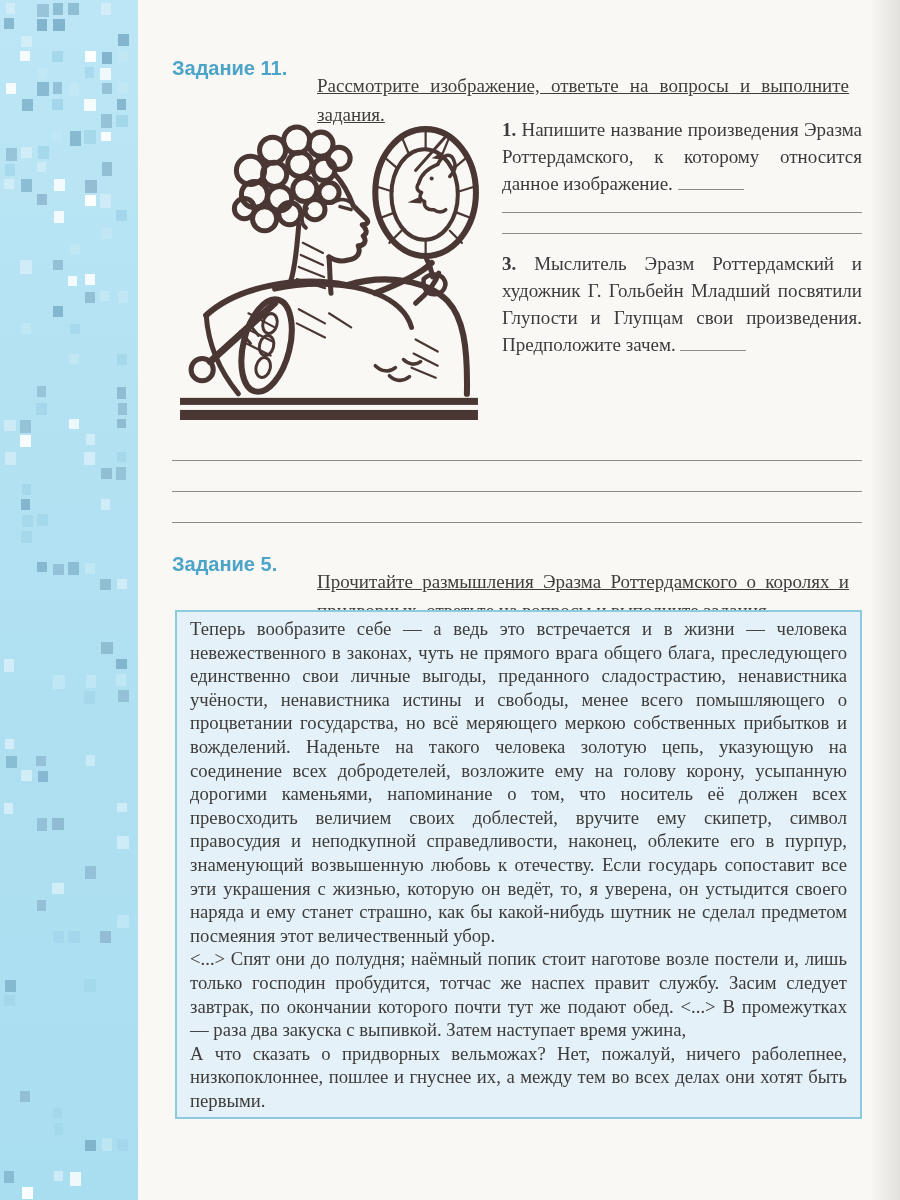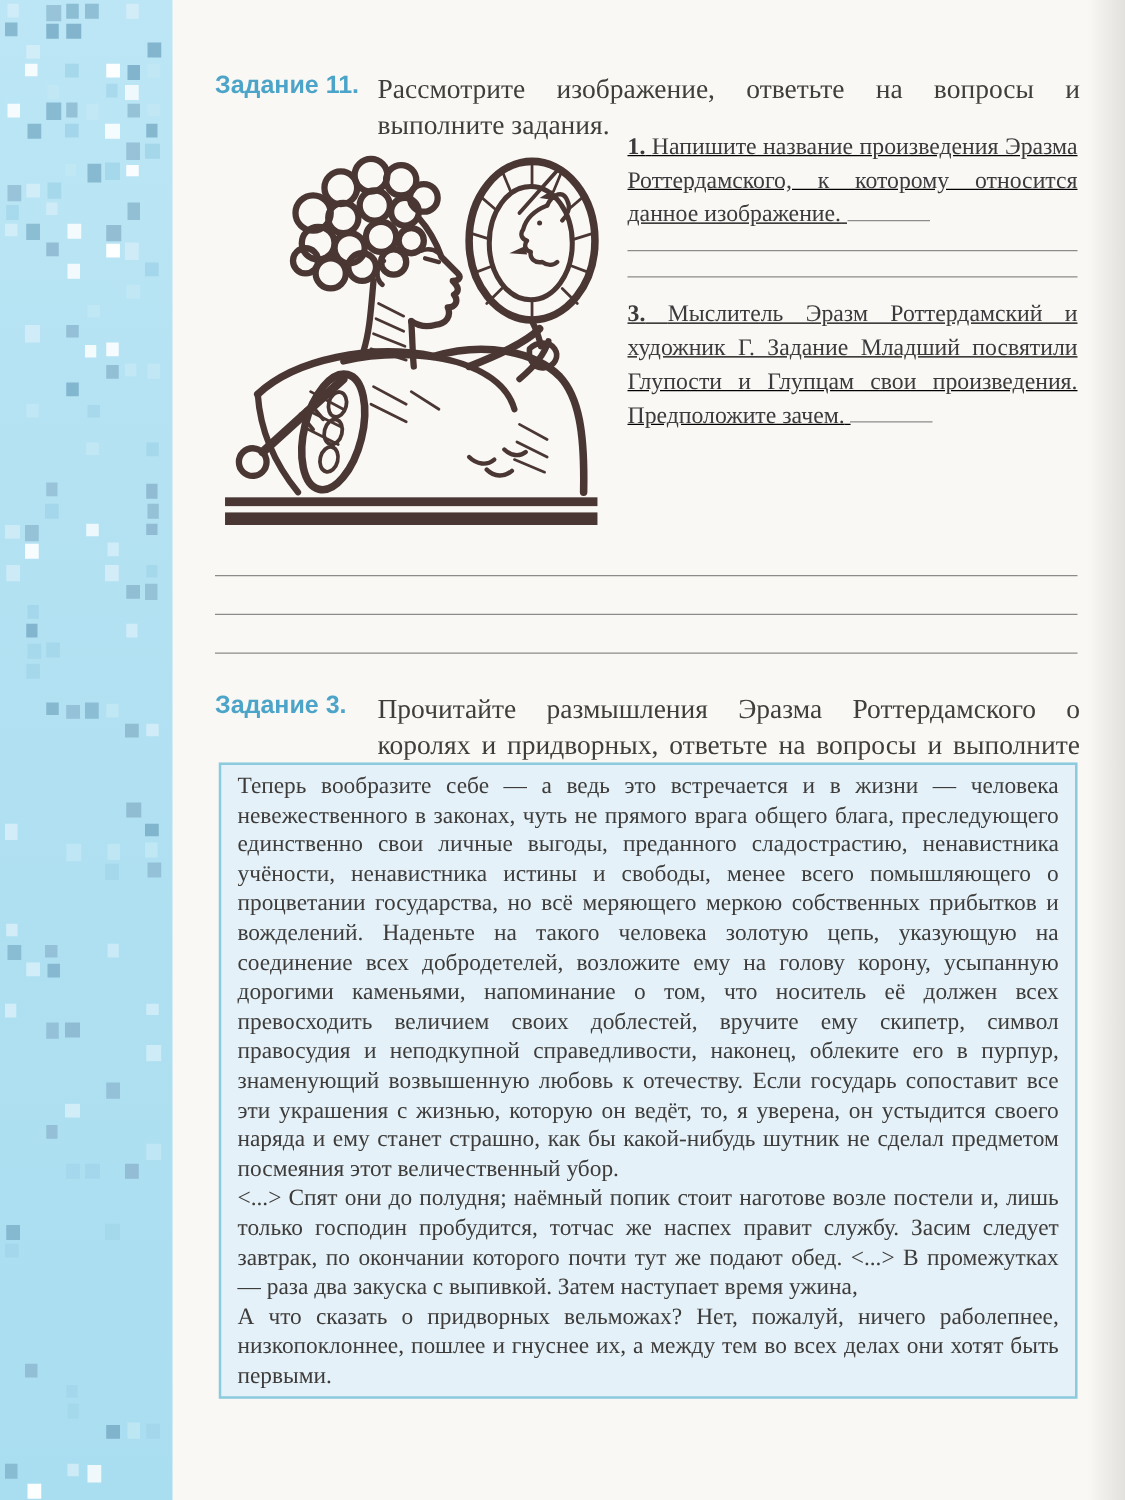--- a/index.html
+++ b/index.html
@@ -19,30 +19,30 @@
     display:flex;align-items:center;justify-content:center;}
 
   
   .edge-shadow{position:absolute;right:0;top:0;width:30px;height:1200px;
     background:linear-gradient(90deg,rgba(120,120,120,0) 0%,rgba(120,120,120,0.18) 100%);pointer-events:none;}
 
   
   .task-head{position:absolute;left:172px;width:692px;display:flex;}
   .task-label{font-family:"Liberation Sans",sans-serif;font-weight:bold;font-size:20px;
     color:#4da4c9;white-space:nowrap;width:130px;flex:0 0 130px;padding-top:1px;}
-  .task-instr{margin:0;flex:1;font-size:22px;line-height:29px;color:#403e3c;text-align:justify;}
+  .task-instr{margin:15px;flex:1;font-size:19px;line-height:29px;color:#403e3c;text-align:justify;text-decoration:underline;}
   #task11-head{top:56px;}
   #task12-head{top:552px;}
 
   
   .illustration{position:absolute;left:178px;top:112px;width:302px;height:308px;margin:0;}
   .illustration svg{width:100%;height:100%;}
 
   
-  .questions{position:absolute;left:502px;top:104px;width:360px;text-decoration:underline;}
+  .questions{position:absolute;left:502px;top:116px;width:360px;}
   .question{margin:0;font-size:19px;line-height:27px;color:#3b3b3d;text-align:justify;}
   .qnum{font-weight:bold;}
   .short-line{display:inline-block;width:66px;border-bottom:1.6px solid #8b8b8b;height:12px;}
   .q-line{height:0;border-bottom:1.6px solid #8b8b8b;}
   #q-line-1{margin-top:15px;}
   #question-2{margin-top:29px;}
   #q-line-2{margin-top:20px;}
   #question-3{margin-top:16px;}
 
   
@@ -315,32 +315,32 @@
 
   <div class="questions">
     <p class="question" id="question-1"><span class="qnum">1.</span>
       <span>Напишите название произведения Эразма Роттердамского, к которому относится данное изображение.</span>
       <span class="short-line"></span></p>
     <div class="q-line" id="q-line-1"></div>
 
     <div class="q-line" id="q-line-2"></div>
 
     <p class="question" id="question-3"><span class="qnum">3.</span>
-      <span>Мыслитель Эразм Роттердамский и художник Г. Задание Младший посвятили Глупости и Глупцам свои произведения. Предположите зачем.</span>
+      <span>Мыслитель Эразм Роттердамский и художник Г. Гольбейн Младший посвятили Глупости и Глупцам свои произведения. Предположите зачем.</span>
       <span class="short-line"></span></p>
   </div>
 
   <div class="answer-lines">
     <div class="answer-line"></div>
     <div class="answer-line"></div>
     <div class="answer-line"></div>
   </div>
 
   <div class="task-head" id="task12-head">
-    <span class="task-label">Задание 3.</span>
+    <span class="task-label">Задание 5.</span>
     <p class="task-instr">Прочитайте размышления Эразма Роттердамского о королях и придворных, ответьте на вопросы и выполните задания.</p>
   </div>
 
   <div class="quote-box">
     <p>Теперь вообразите себе — а ведь это встречается и в жизни — человека невежественного в законах, чуть не прямого врага общего блага, преследующего единственно свои личные выгоды, преданного сладострастию, ненавистника учёности, ненавистника истины и свободы, менее всего помышляющего о процветании государства, но всё меряющего меркою собственных прибытков и вожделений. Наденьте на такого человека золотую цепь, указующую на соединение всех добродетелей, возложите ему на голову корону, усыпанную дорогими каменьями, напоминание о том, что носитель её должен всех превосходить величием своих доблестей, вручите ему скипетр, символ правосудия и неподкупной справедливости, наконец, облеките его в пурпур, знаменующий возвышенную любовь к отечеству. Если государь сопоставит все эти украшения с жизнью, которую он ведёт, то, я уверена, он устыдится своего наряда и ему станет страшно, как бы какой-нибудь шутник не сделал предметом посмеяния этот величественный убор.</p>
     <p>&lt;...&gt; Спят они до полудня; наёмный попик стоит наготове возле постели и, лишь только господин пробудится, тотчас же наспех правит службу. Засим следует завтрак, по окончании которого почти тут же подают обед. &lt;...&gt; В промежутках — раза два закуска с выпивкой. Затем наступает время ужина,</p>
     <p>А что сказать о придворных вельможах? Нет, пожалуй, ничего раболепнее, низкопоклоннее, пошлее и гнуснее их, а между тем во всех делах они хотят быть первыми.</p>
   </div>
 
   <div class="edge-shadow"></div>

